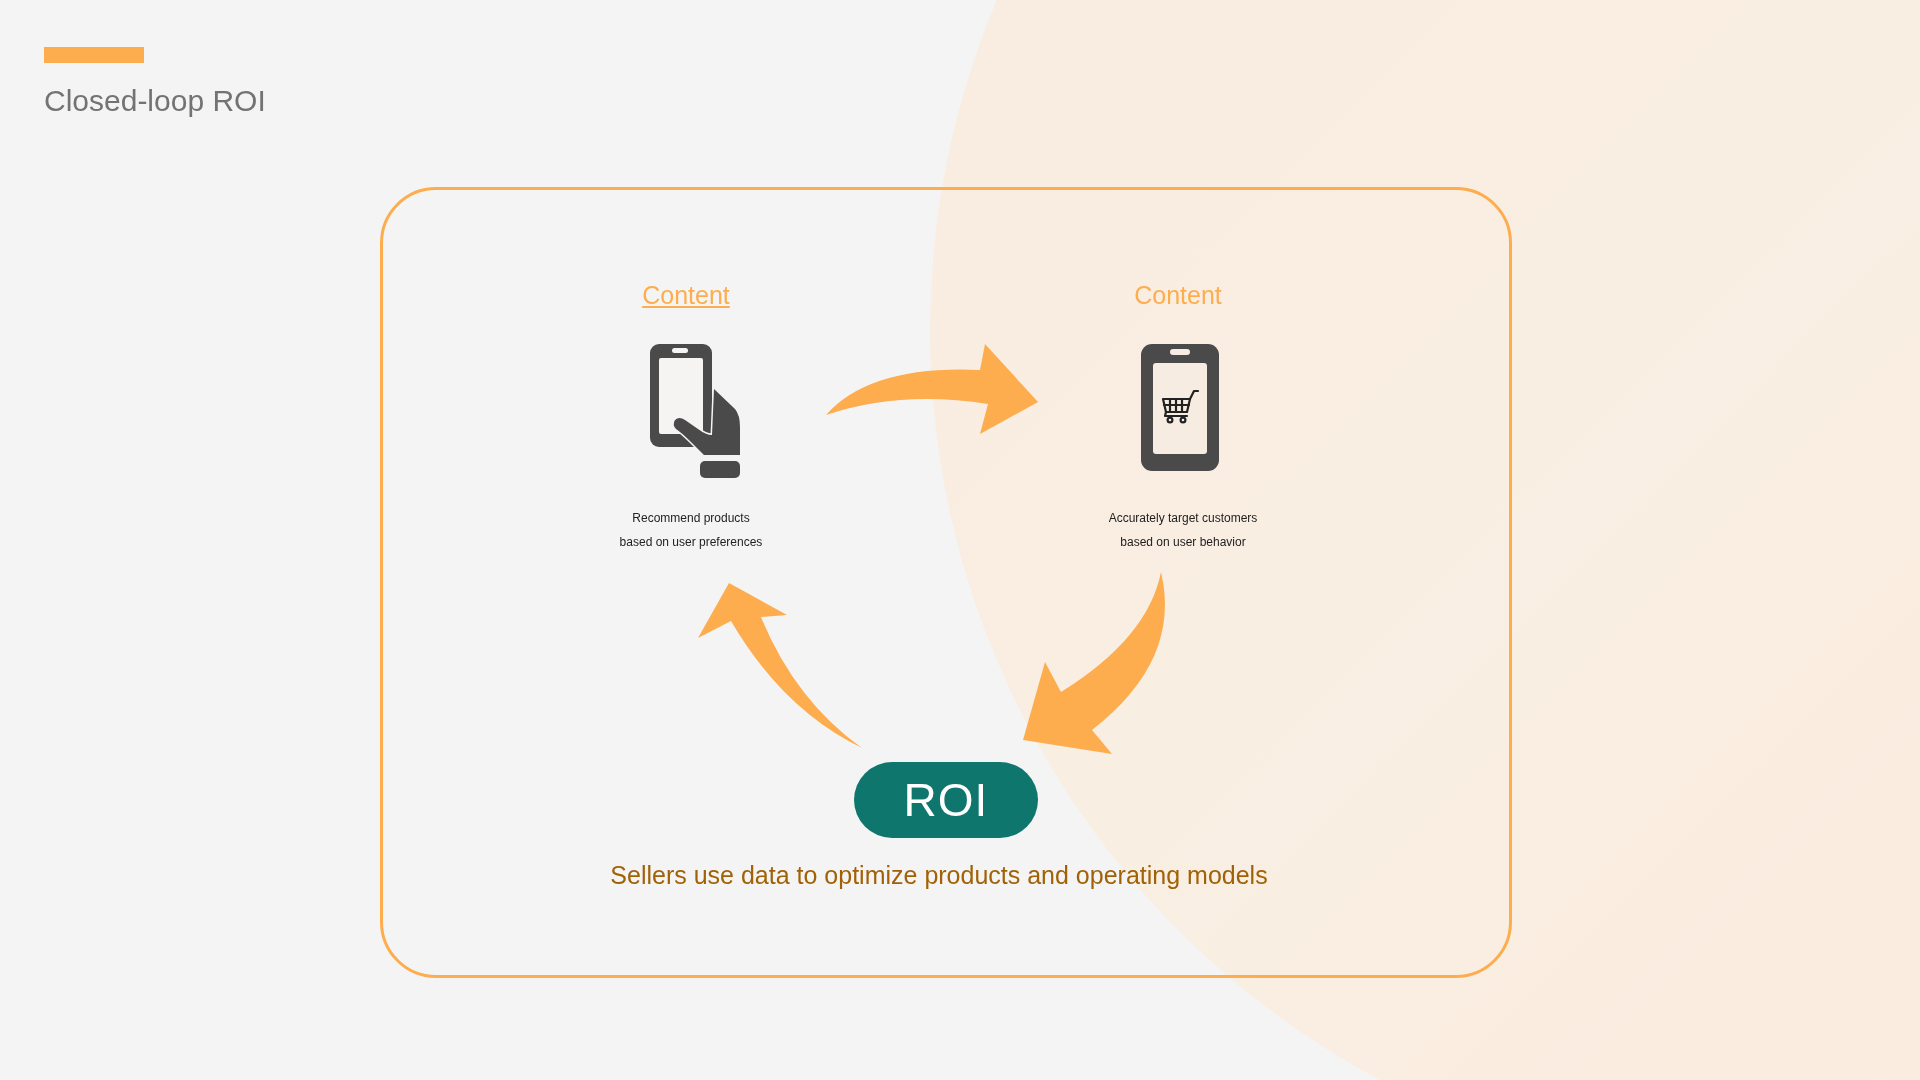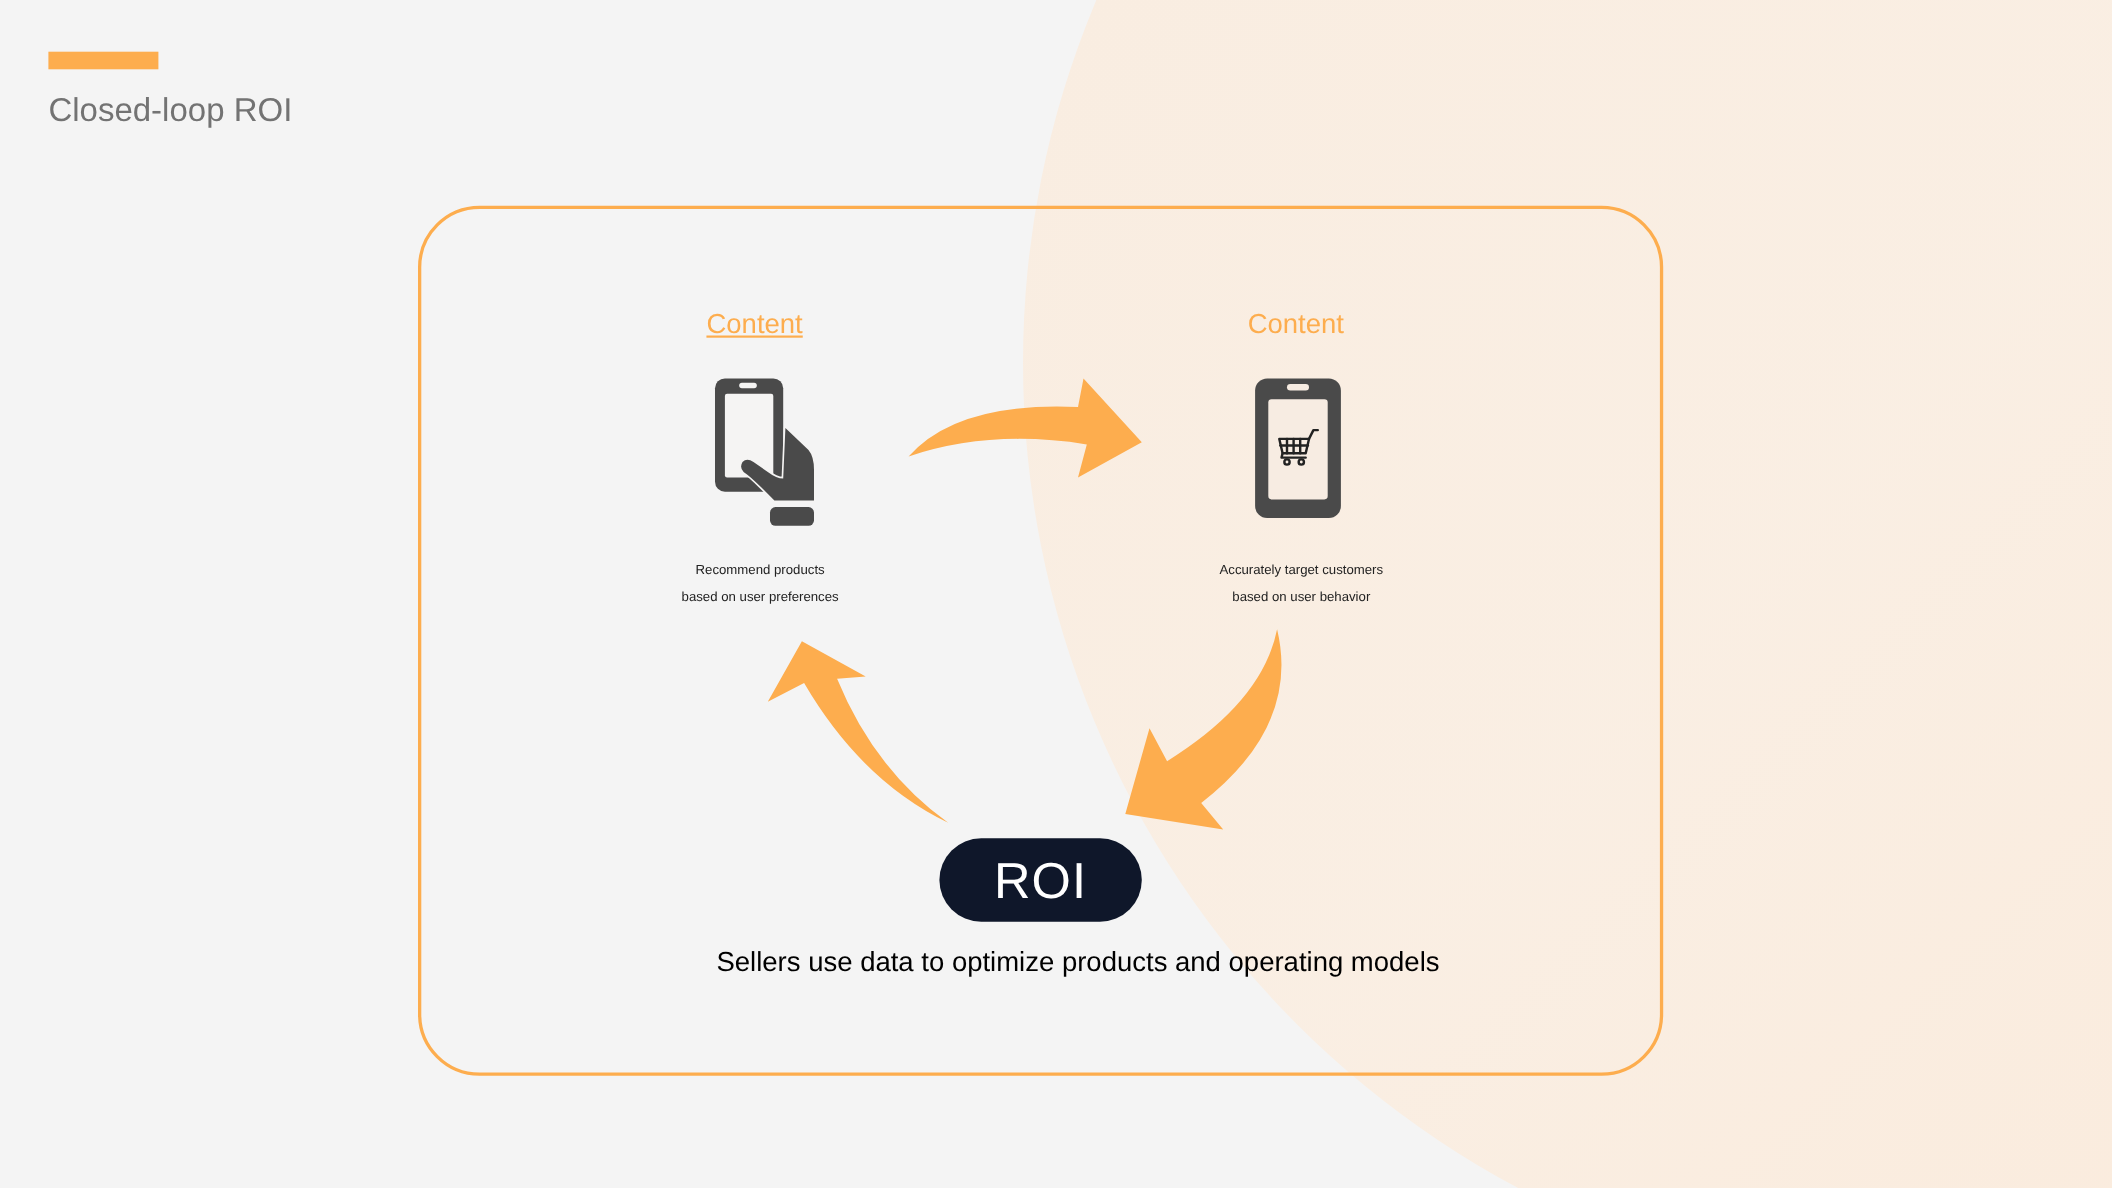--- a/index.html
+++ b/index.html
@@ -30,27 +30,27 @@
   .node-label {
     position: absolute; width: 300px; text-align: center;
     font-size: 25px; color: #fdad4e;
   }
   .desc {
     position: absolute; width: 360px; text-align: center;
     font-size: 12px; line-height: 24px; color: #222;
   }
   .roi-pill {
     position: absolute; left: 854px; top: 762px; width: 184px; height: 76px;
-    border-radius: 38px; background: #0f172a; color: #fff;
+    border-radius: 38px; background: #0f766e; color: #fff;
     display: flex; align-items: center; justify-content: center;
     font-size: 46px; font-weight: 300; letter-spacing: 1px;
   }
   .bottom-text {
-    position: absolute; left: 529px; width: 902px; top: 861px;
-    text-align: center; font-size: 25px; color: #000000;
+    position: absolute; left: 488px; width: 902px; top: 861px;
+    text-align: center; font-size: 25px; color: #a16207;
   }
   svg.icon, svg.arrow { position: absolute; overflow: visible; }
 </style>
 </head>
 <body>
 
 <div class="bg-circle"></div>
 
 <div class="accent-bar"></div>
 <div class="page-title">Closed-loop ROI</div>

